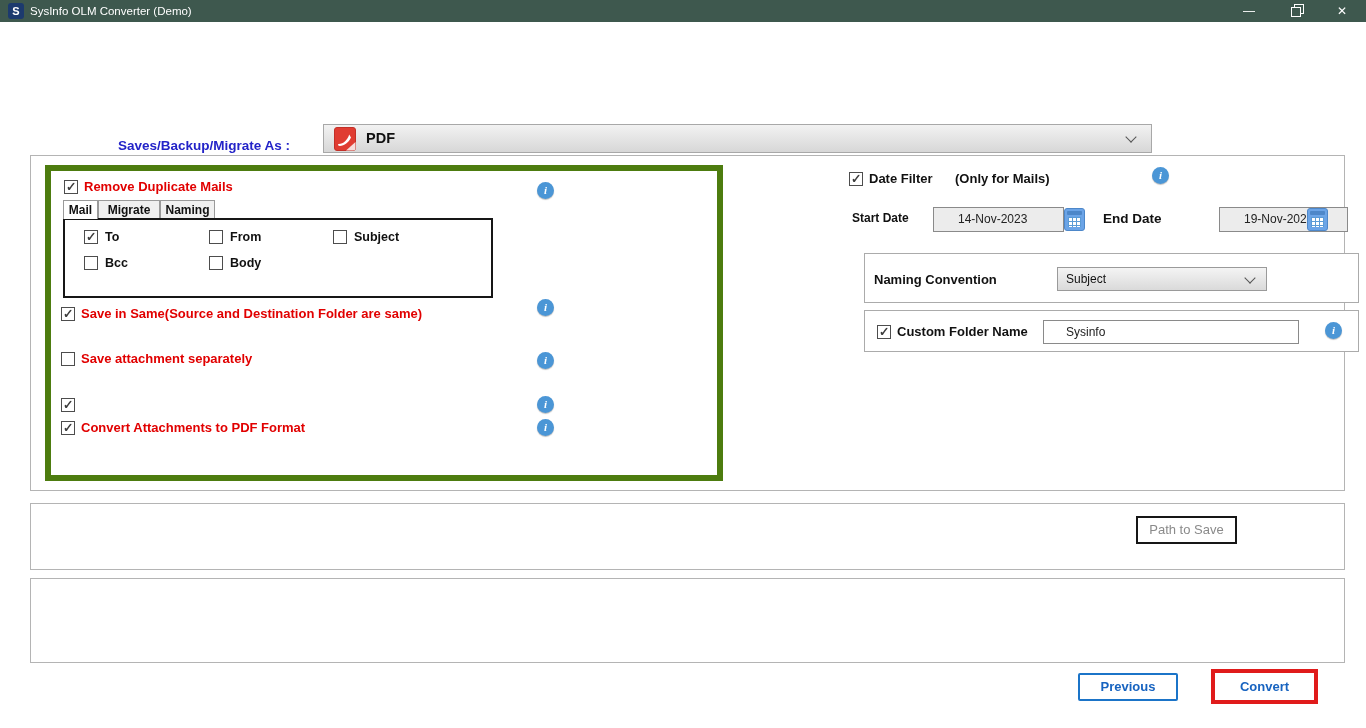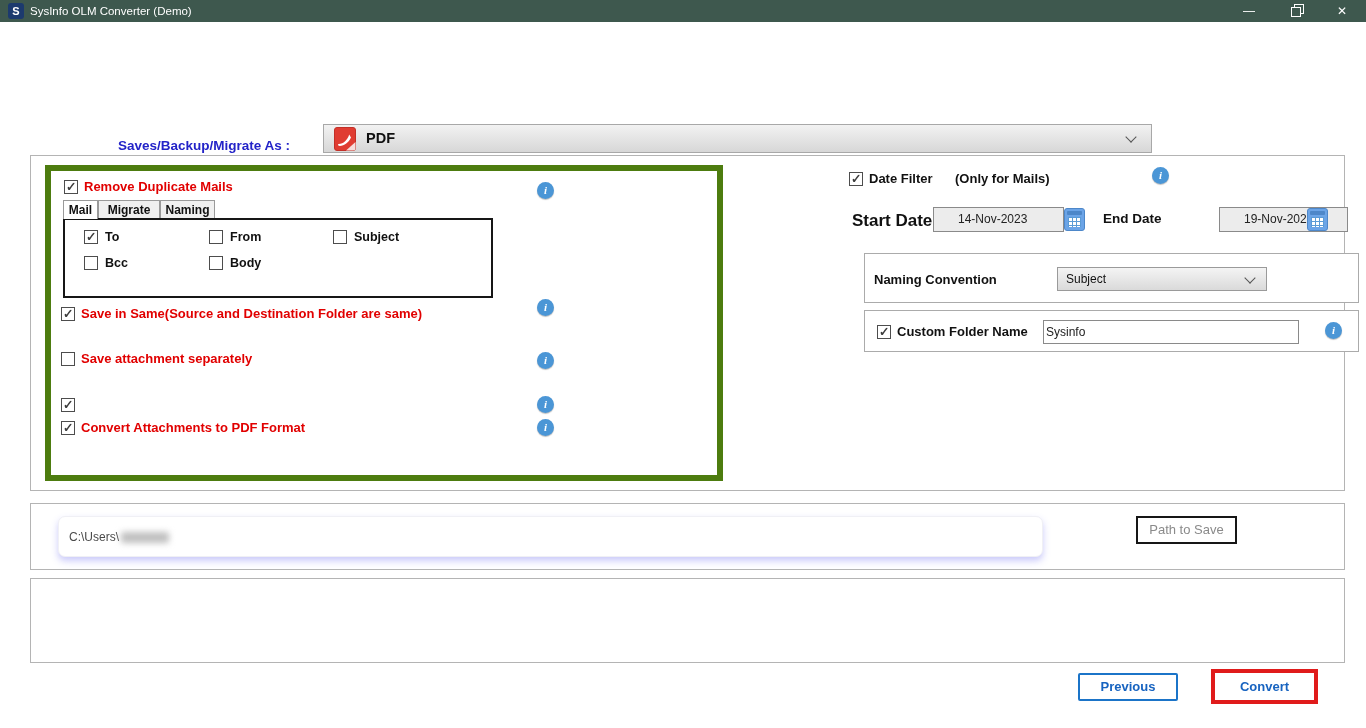--- a/index.html
+++ b/index.html
@@ -73,21 +73,21 @@
                      background-size:4px 4px; }
 
   .sub-box { position:absolute; left:843px; width:495px; border:1px solid #ababab; background:#fff;margin-left:21px; }
   .naming-box { top:253px; height:50px; }
   .custom-box { top:310px; height:42px; }
   .dd { position:absolute; background:linear-gradient(#f4f4f4,#dadada); border:1px solid #9a9a9a; cursor:pointer; }
   .dd .dd-val { position:absolute; left:8px; top:0; line-height:22px; font-size:12px; color:#111; }
   .dd .dd-chev { position:absolute; right:12px; top:6px; }
   .naming-dd { left:192px; top:13px; width:210px; height:24px; }
   .text-input { position:absolute; border:1px solid #8a8a8a; background:#fff; font-size:12px; color:#222;
-                padding-left:2px; font-family:"Liberation Sans", sans-serif; }
+                padding-left:22px; font-family:"Liberation Sans", sans-serif; }
 
   
   .path-box { position:absolute; left:30px; top:503px; width:1315px; height:67px; border:1px solid #b4b4b4; background:#fff; }
   .path-input { position:absolute; left:27px; top:12px; width:985px; height:41px; background:#fff; border:1px solid #f0f0f5;
                 border-radius:7px; box-shadow:0 4px 7px rgba(140,140,245,0.45); cursor:text; }
   .path-text { position:absolute; left:10px; top:0; height:41px; line-height:41px; font-size:12px; color:#4a4a4a; }
   .redacted { position:absolute; left:62px; top:15px; width:48px; height:11px; background:#bfbfbf; border-radius:2px; filter:blur(3px); }
   .path-save-btn { position:absolute; left:1105px; top:12px; width:101px; height:28px; background:#fff; border:2px solid #161616;
                    color:#8a8a8a; font-size:13px; text-align:center; line-height:24px; cursor:pointer; }
 
@@ -170,21 +170,21 @@
     <span class="cb checked" style="left:10px; top:250px;"></span>
     <span class="red-lab" style="left:30px; top:249px;">Convert Attachments to PDF Format</span>
     <span class="info" style="left:486px; top:248px;">i</span>
   </div>
 
   <span class="cb checked" style="position:absolute; left:849px; top:172px;"></span>
   <span class="blk-lab" style="left:869px; top:171px;">Date Filter</span>
   <span class="blk-lab df-note">(Only for Mails)</span>
   <span class="info" style="left:1152px; top:167px;">i</span>
 
-  <span class="blk-lab" style="left:852px; top:211px; font-size:17px;text-align:center;">Start Date</span>
+  <span class="blk-lab" style="left:852px; top:211px; font-size:12px;text-align:center;">Start Date</span>
   <div class="date-field" style="left:933px; top:207px;">14-Nov-2023</div>
   <div class="cal-btn" style="left:1064px; top:208px;"></div>
 
   <span class="blk-lab" style="left:1103px; top:211px; font-size:13.5px;">End Date</span>
   <div class="date-field" style="left:1177px; top:207px; width:129px;margin-left:42px;">19-Nov-2023</div>
   <div class="cal-btn" style="left:1307px; top:208px;"></div>
 
   <div class="sub-box naming-box">
     <span class="blk-lab" style="left:9px; top:18px;">Naming Convention</span>
     <div class="dd naming-dd">
@@ -194,24 +194,20 @@
   </div>
 
   <div class="sub-box custom-box">
     <span class="cb checked" style="left:12px; top:14px;"></span>
     <span class="blk-lab" style="left:32px; top:13px;">Custom Folder Name</span>
     <input type="text" class="text-input" style="left: 178px; top: 9px; width: 256px; height: 24px;" value="Sysinfo">
     <span class="info" style="left:460px; top:11px;">i</span>
   </div>
 
   <div class="path-box">
-    <div class="path-input">
-      <span class="path-text">C:\Users\</span>
-      <span class="redacted"></span>
-    </div>
     <div class="path-save-btn">Path to Save</div>
   </div>
 
   <div class="empty-box"></div>
 
   <div class="prev-btn">Previous</div>
   <div class="convert-btn">Convert</div>
 
 </div>
 

